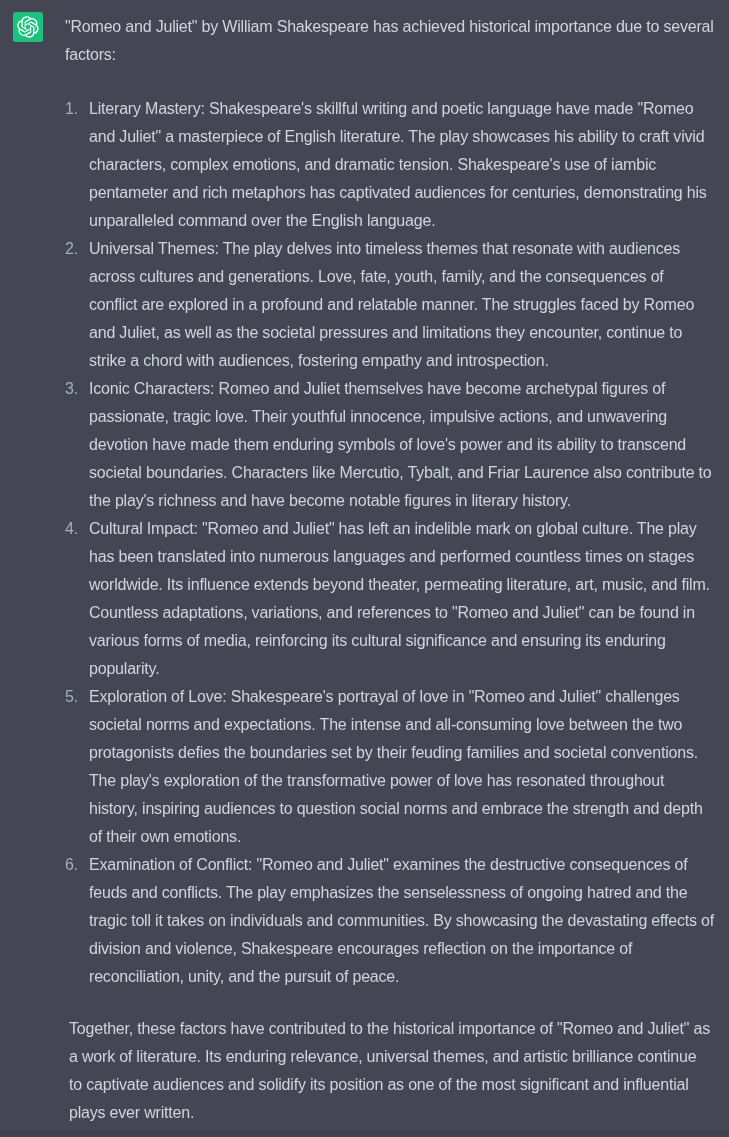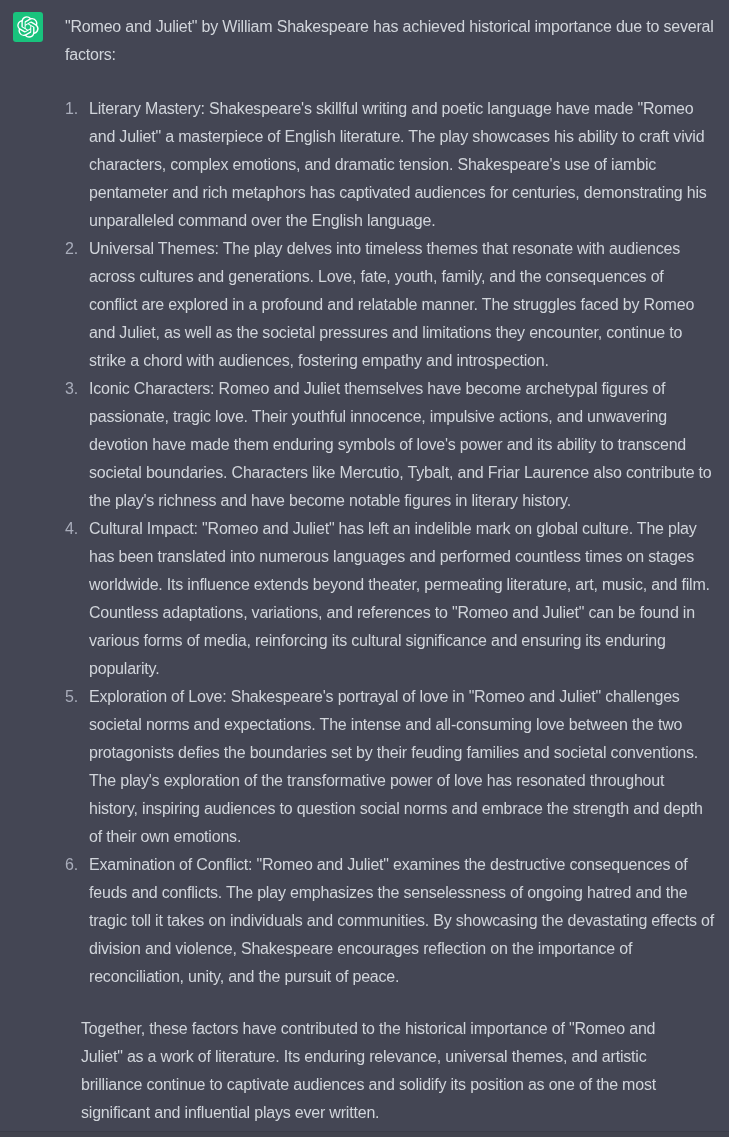--- a/index.html
+++ b/index.html
@@ -44,21 +44,21 @@
     color: #d1d5db;
     font-size: 16px;
     line-height: 28px;
     letter-spacing: -0.2px;
     padding-top: 3px;
   }
   .content p {
     margin: 0 0 26px 0;
   }
   .content p.outro {
-    margin: 16px;
+    margin: 4px;
   }
   ol.factors {
     list-style: none;
     margin: 0 0 24px 0;
     padding: 0;
   }
   ol.factors li {
     display: flex;
     align-items: flex-start;
     margin: 0;

